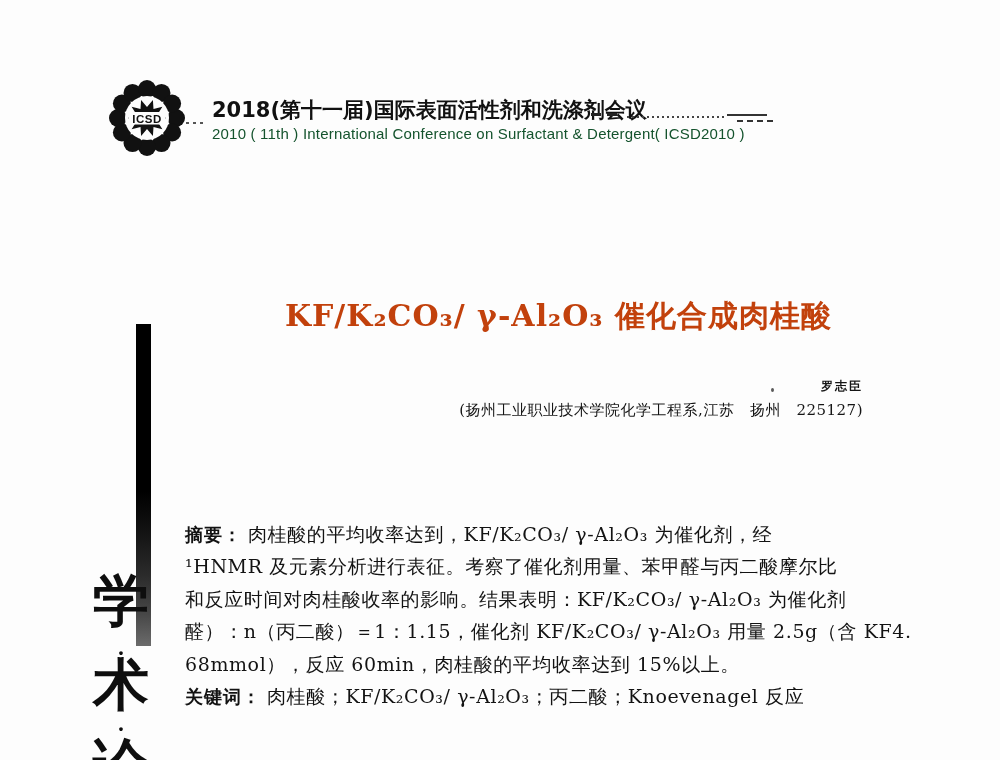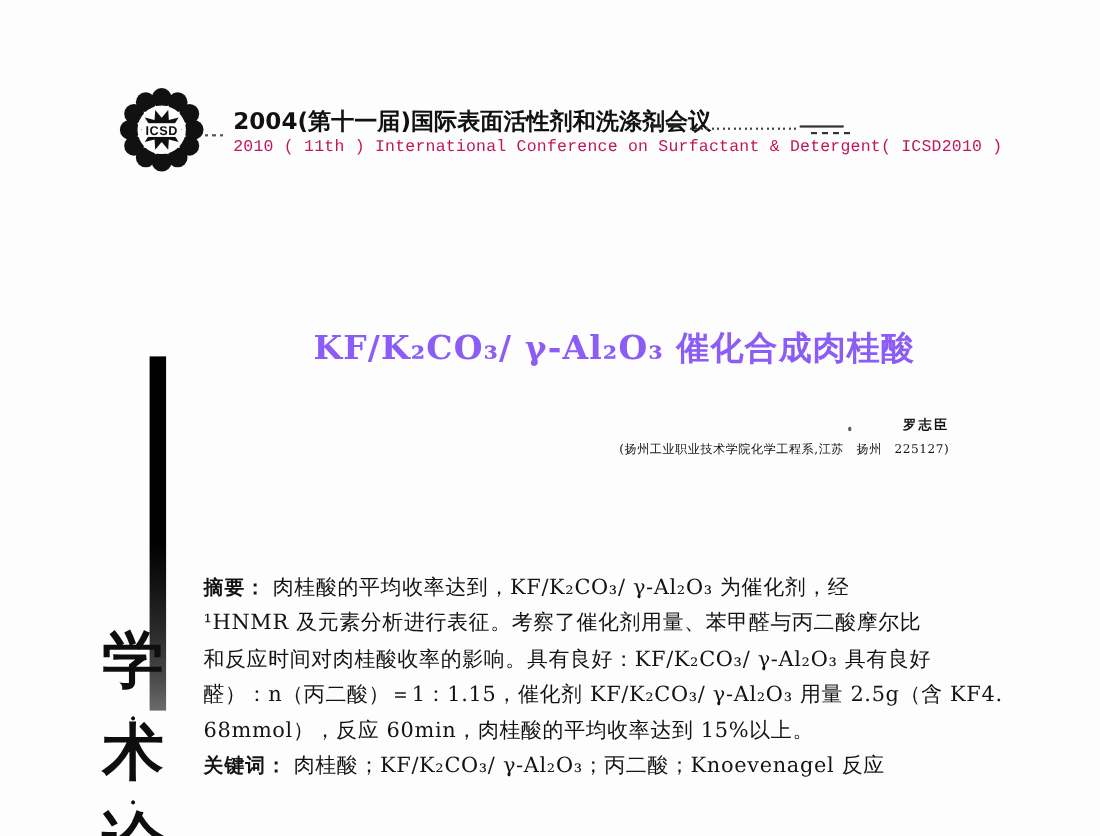--- a/index.html
+++ b/index.html
@@ -10,47 +10,47 @@
   }
   
   .logo { position:absolute; left:105px; top:76px; }
   .header-cn {
     position:absolute; left:212px; top:96px; white-space:nowrap;
     font-family:"DejaVu Sans","Liberation Sans",sans-serif;
     font-weight:700; font-size:21px; color:#111; letter-spacing:0px;
   }
   .header-en {
     position:absolute; left:212px; top:125px; white-space:nowrap;
-    font-family:Liberation Mono, monospace;
-    font-size:15px; color:#be185d; letter-spacing:0.2px;
+    font-family:Liberation Sans, sans-serif;
+    font-size:15px; color:#14532d; letter-spacing:0.2px;
   }
   
   .dots-left  { position:absolute; left:186px; top:122px; width:18px; height:2px;
     background:repeating-linear-gradient(90deg,#555 0 3px,transparent 3px 7px); }
   .dash-1 { position:absolute; left:591px; top:113px; width:28px; height:3px;
     background:repeating-linear-gradient(90deg,#222 0 10px,transparent 10px 16px); }
   .dots-mid { position:absolute; left:627px; top:116px; width:100px; height:2px;
     background:repeating-linear-gradient(90deg,#444 0 2px,transparent 2px 5px); }
   .dash-2 { position:absolute; left:727px; top:114px; width:40px; height:2px; background:#333; }
   .dash-3 { position:absolute; left:737px; top:120px; width:36px; height:2px;
     background:repeating-linear-gradient(90deg,#333 0 6px,transparent 6px 10px); }
   
   .paper-title {
     position:absolute; left:285px; top:276px; white-space:nowrap;
-    font-weight:700; font-size:30px; color:#8b5cf6; letter-spacing:1px;
+    font-weight:700; font-size:30px; color:#c2410c; letter-spacing:1px;
   }
   .author {
     position:absolute; right:137px; top:378px; white-space:nowrap;
     font-weight:700; font-size:12px; color:#151515; letter-spacing:2px;
   }
   .speck { position:absolute; left:771px; top:388px; width:3px; height:4px;
     background:#5a5a5a; border-radius:50%; }
   .affiliation {
     position:absolute; right:137px; top:401px; white-space:nowrap;
-    font-size:11px; color:#151515; letter-spacing:0.5px;
+    font-size:15px; color:#151515; letter-spacing:0.5px;
   }
   
   .vbar {
     position:absolute; left:136px; top:324px; width:15px; height:322px;
     background:linear-gradient(180deg,#000 0%,#000 52%,#121212 64%,#2b2b2b 78%,#474747 90%,#6b6b6b 100%);
   }
   .vcol { position:absolute; left:90px; width:62px; text-align:center;
     font-weight:700; color:#0e0e0e; }
   .vchar { font-size:56px; line-height:1; }
   .vdot  { font-size:20px; line-height:1; }
@@ -84,21 +84,21 @@
         <circle cx="42" cy="13" r="9"></circle>
       <circle cx="56.5" cy="16.9" r="9"></circle>
         <circle cx="67.1" cy="27.5" r="9"></circle>
     </g>
     <circle cx="42" cy="42" r="22" fill="#fdfdfd"></circle>
     <polygon fill="#111" points="61,42 52.5,45.4 57.4,53.2 48.5,50.9 47.9,60.1 42,53 36.1,60.1 35.5,50.9 26.6,53.2 31.5,45.4 23,42 31.5,38.6 26.6,30.8 35.5,33.1 36.1,23.9 42,31 47.9,23.9 48.5,33.1 57.4,30.8 52.5,38.6"></polygon>
     <rect x="24" y="36" width="36" height="12.5" fill="#fdfdfd"></rect>
     <text x="42" y="46.5" text-anchor="middle" fill="#111" font-family="Liberation Sans, DejaVu Sans, sans-serif" font-size="11.5" font-weight="700" letter-spacing="0.5">ICSD</text>
   </svg>
 
-  <div class="header-cn">2004(第十一届)国际表面活性剂和洗涤剂会议</div>
+  <div class="header-cn">2018(第十一届)国际表面活性剂和洗涤剂会议</div>
   <div class="header-en">2010 ( 11th ) International Conference on Surfactant &amp; Detergent( ICSD2010 )</div>
 
   <div class="dots-left"></div>
   <div class="dash-1"></div>
   <div class="dots-mid"></div>
   <div class="dash-2"></div>
   <div class="dash-3"></div>
 
   <h1 class="paper-title">KF/K₂CO₃/ γ-Al₂O₃ 催化合成肉桂酸</h1>
 
@@ -111,21 +111,21 @@
   <div class="vcol vdot vd1">·</div>
   <div class="vcol vchar vc2">术</div>
   <div class="vcol vdot vd2">·</div>
   <div class="vcol vchar vc3">论</div>
 
   <div class="abstract">
     <div class="abs-line">
       <span class="blabel">摘要：</span><span>肉桂酸的平均收率达到，KF/K₂CO₃/ γ-Al₂O₃ 为催化剂，经</span>
     </div>
     <div class="abs-line">¹HNMR 及元素分析进行表征。考察了催化剂用量、苯甲醛与丙二酸摩尔比</div>
-    <div class="abs-line">和反应时间对肉桂酸收率的影响。具有良好：KF/K₂CO₃/ γ-Al₂O₃ 具有良好</div>
+    <div class="abs-line">和反应时间对肉桂酸收率的影响。结果表明：KF/K₂CO₃/ γ-Al₂O₃ 为催化剂</div>
     <div class="abs-line">醛）：n（丙二酸）＝1：1.15，催化剂 KF/K₂CO₃/ γ-Al₂O₃ 用量 2.5g（含 KF4.</div>
     <div class="abs-line">68mmol），反应 60min，肉桂酸的平均收率达到 15%以上。</div>
     <div class="abs-line">
       <span class="blabel">关键词：</span><span>肉桂酸；KF/K₂CO₃/ γ-Al₂O₃；丙二酸；Knoevenagel 反应</span>
     </div>
   </div>
 
 </div>
 
 </body></html>

